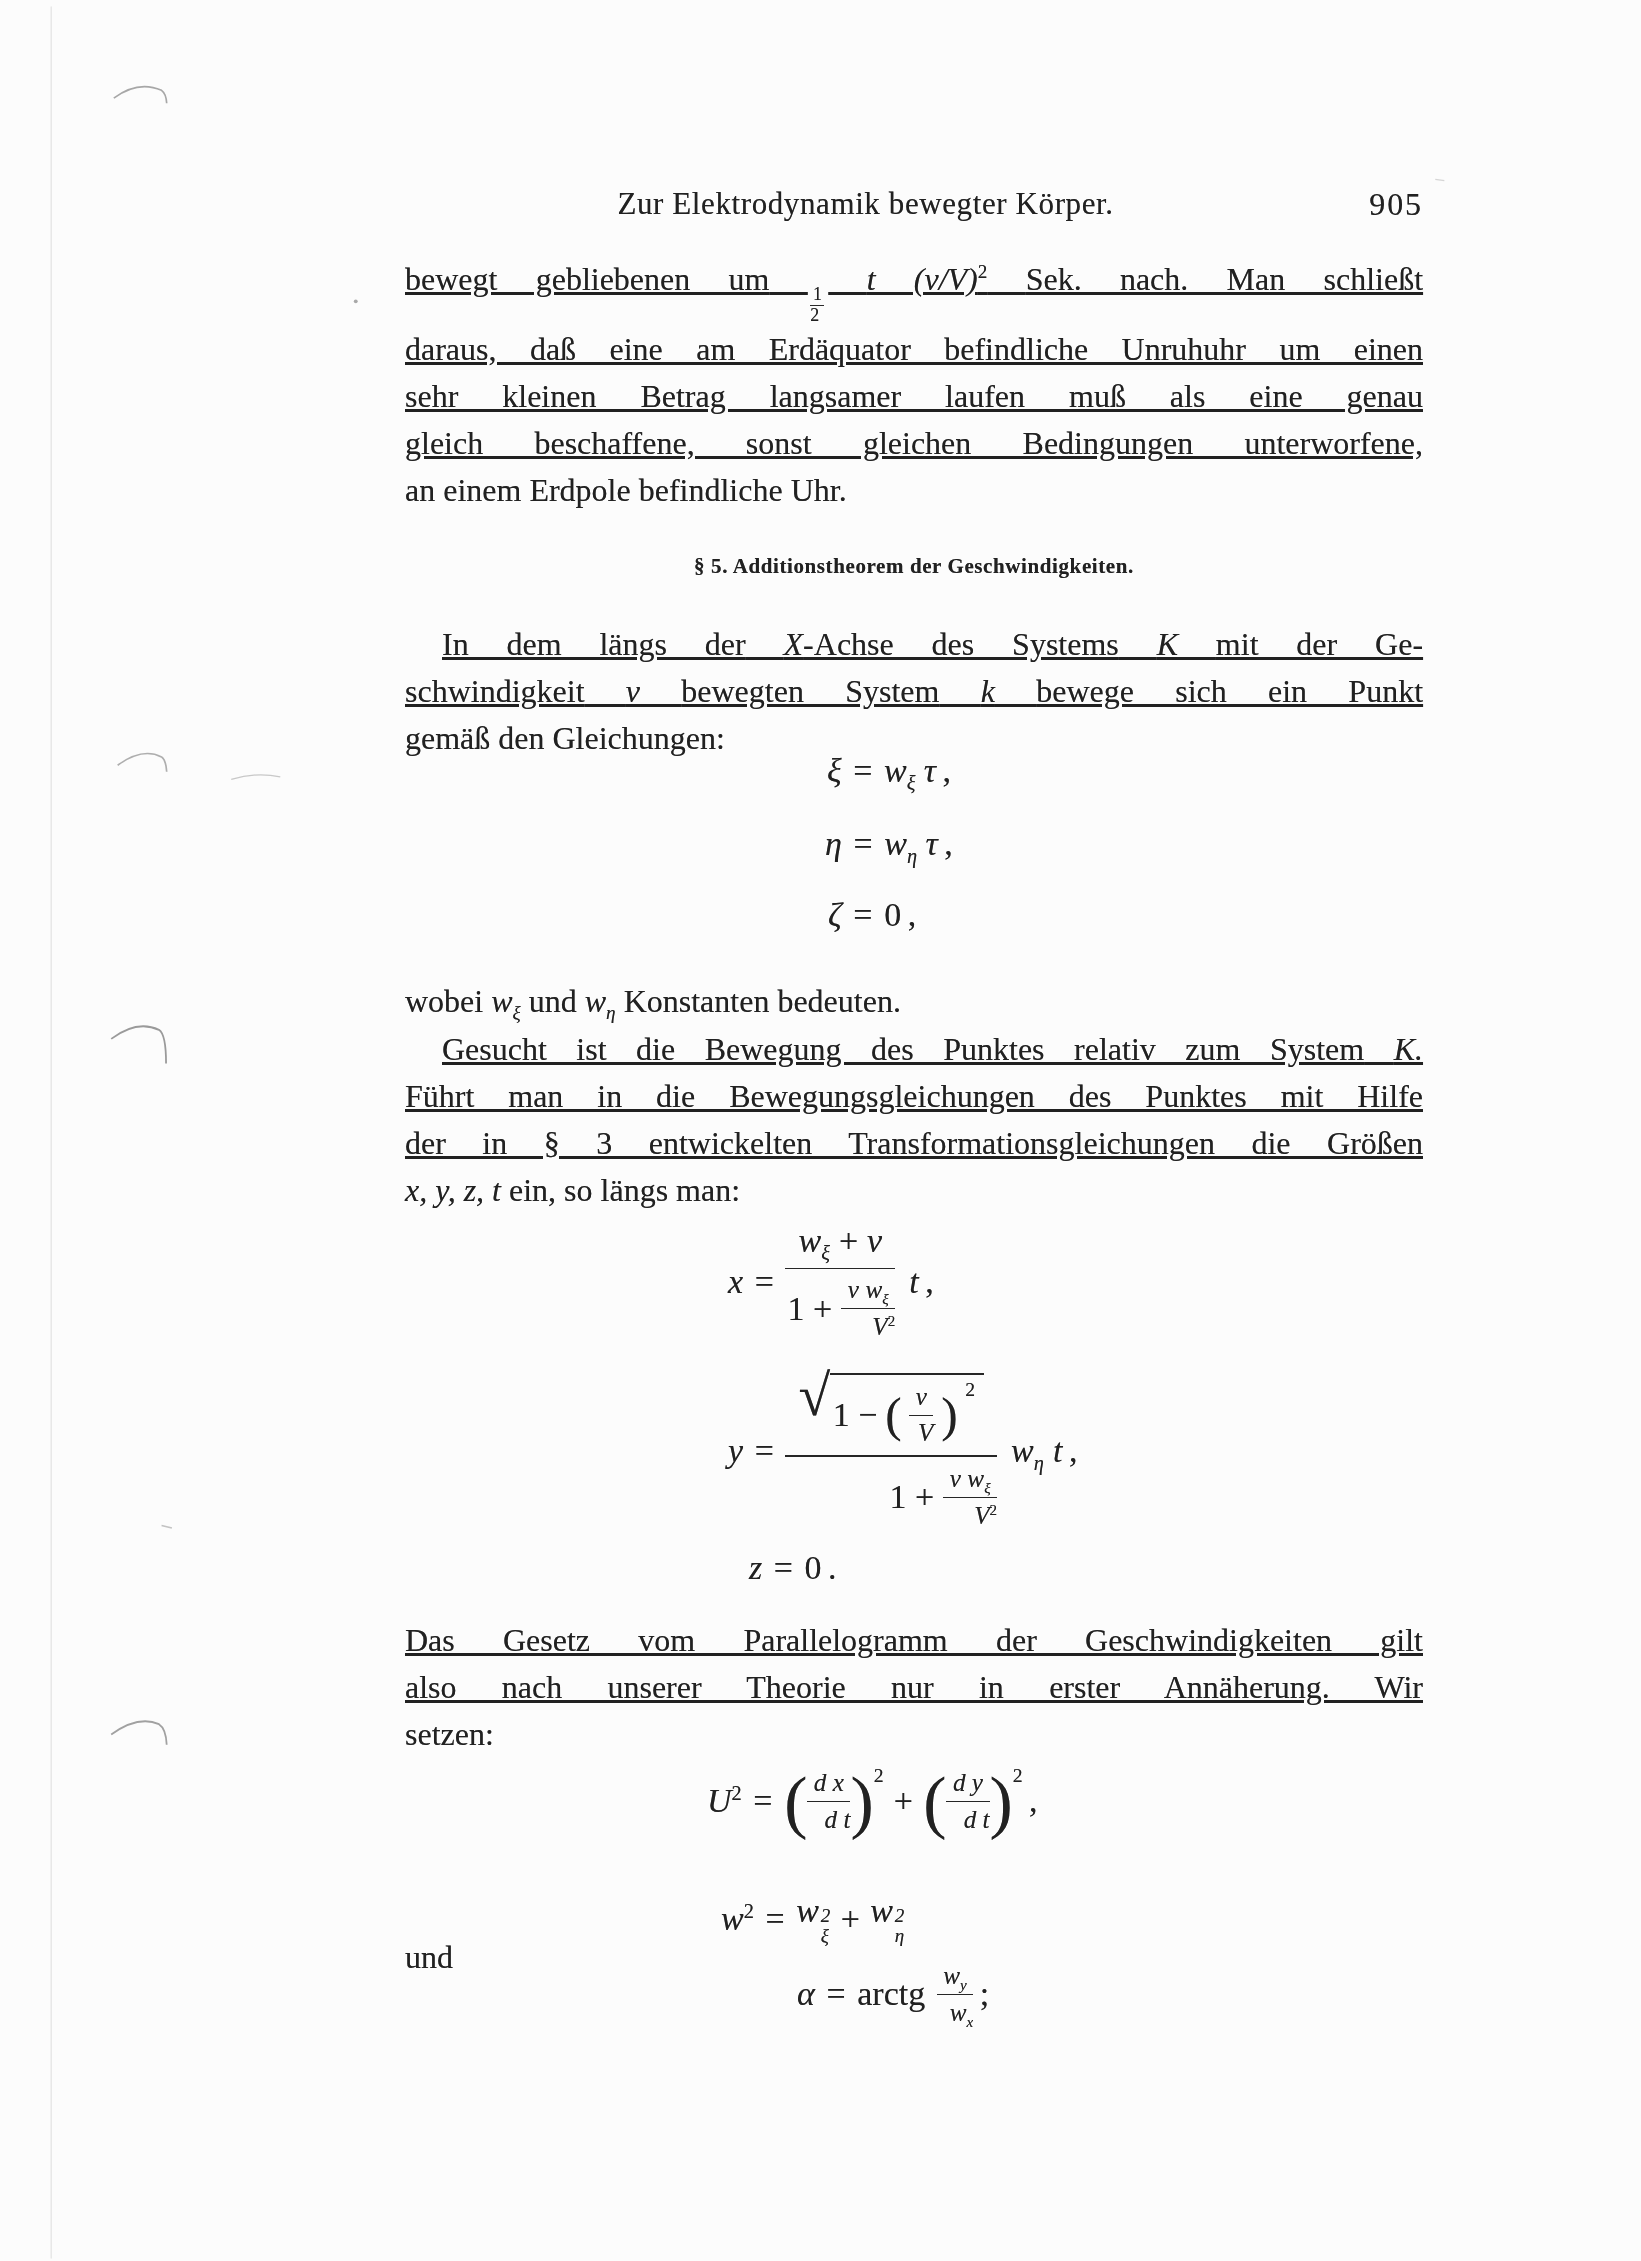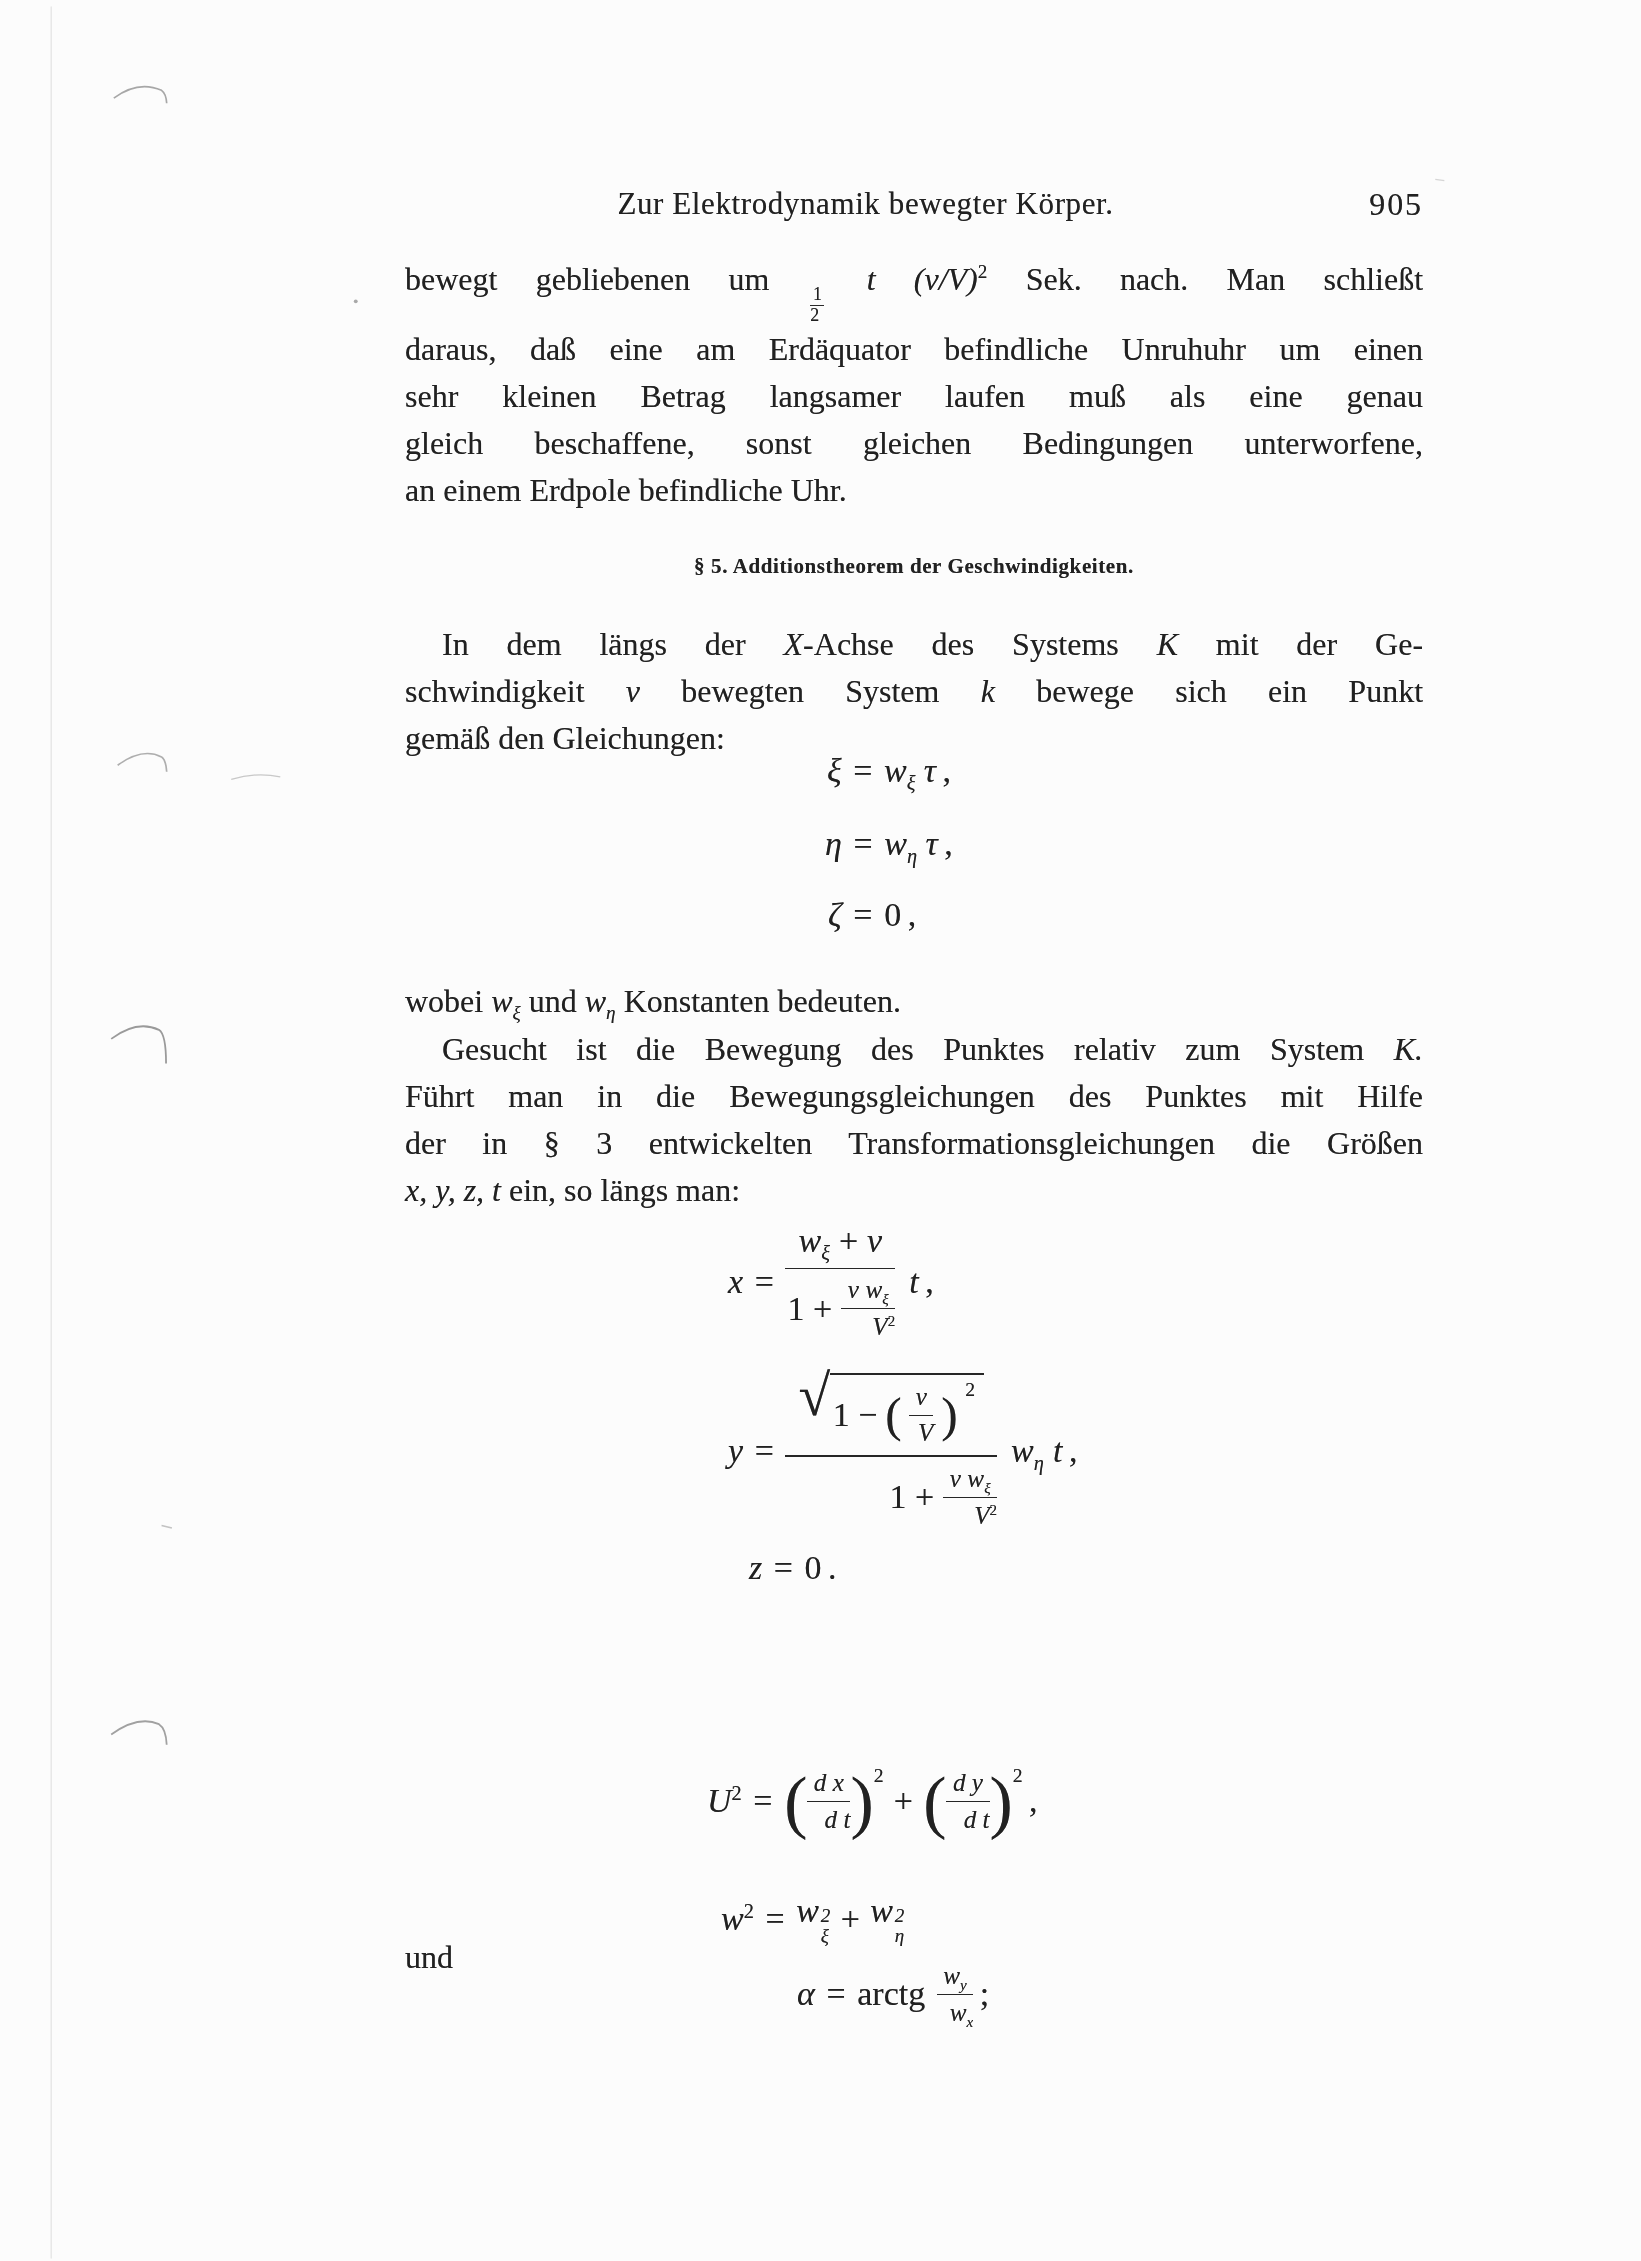--- a/index.html
+++ b/index.html
@@ -13,21 +13,21 @@
   .txt{
     text-shadow:0 0 0.6px rgba(10,10,10,.5);
   }
   
   .hdr{position:absolute;left:405px;top:186px;width:1018px;height:45px;font-size:31px;}
   .hdr-title{position:absolute;left:0;right:97px;text-align:center;letter-spacing:0.6px;}
   .hdr-num{position:absolute;right:0;top:0;font-size:32px;letter-spacing:1.9px;}
   
   .para{position:absolute;left:405px;width:1018px;font-size:32px;line-height:47px;}
   .ln{white-space:normal;}
-  .j{text-align:justify;text-align-last:justify;}
+  .j{text-align:justify;text-align-last:justify;text-decoration:underline;}
   .ind{padding-left:37px;box-sizing:border-box;}
   .it{font-style:italic;}
   .heading{position:absolute;left:405px;width:1018px;text-align:center;font-size:21px;font-weight:700;letter-spacing:0.6px;}
   
   .sfrac{display:inline-flex;flex-direction:column;font-size:56%;line-height:1.1;text-align:center;vertical-align:-0.55em;margin:0 3.9px 0 2.6px;}
   .sfrac .sn{border-bottom:1.3px solid #2a2a2a;padding:0 2.6px;}
   .sfrac .sd{padding-top:0.6px;}
   .s2{vertical-align:super;font-size:60%;line-height:0;}
   .sub{vertical-align:sub;font-size:60%;line-height:0;font-style:italic;}
   
@@ -209,20 +209,25 @@
     </span>
     <span class="gap"><span class="it">w</span><span class="sub">η</span></span>
     <span class="it" style="margin-left:9px">t</span>
       <span class="pnc">,</span>
   </div>
 
   <div class="eq txt" style="left:749px;top:1549px">
     <span class="it">z</span><span class="rel">=</span><span>0</span><span class="pnc">.</span>
   </div>
 
+  <div class="para txt" style="top:1617px">
+    <div class="ln j">Das Gesetz vom Parallelogramm der Geschwindigkeiten gilt</div>
+    <div class="ln j">also nach unserer Theorie nur in erster Annäherung. Wir</div>
+    <div class="ln">setzen:</div>
+  </div>
 
   <div class="eq feq txt" style="left:707px;top:1769px">
     <span><span class="it">U</span><span class="s2">2</span></span>
     <span class="rel">=</span>
     <span class="bigp">(</span>
     <span class="fr sm">
       <span class="n">
           <span class="it">d x</span>
         </span>
       <span class="d">

